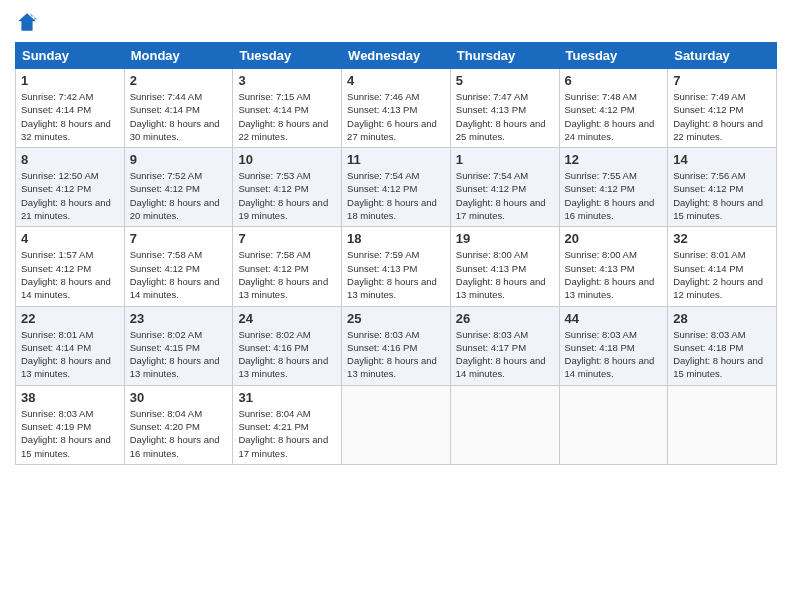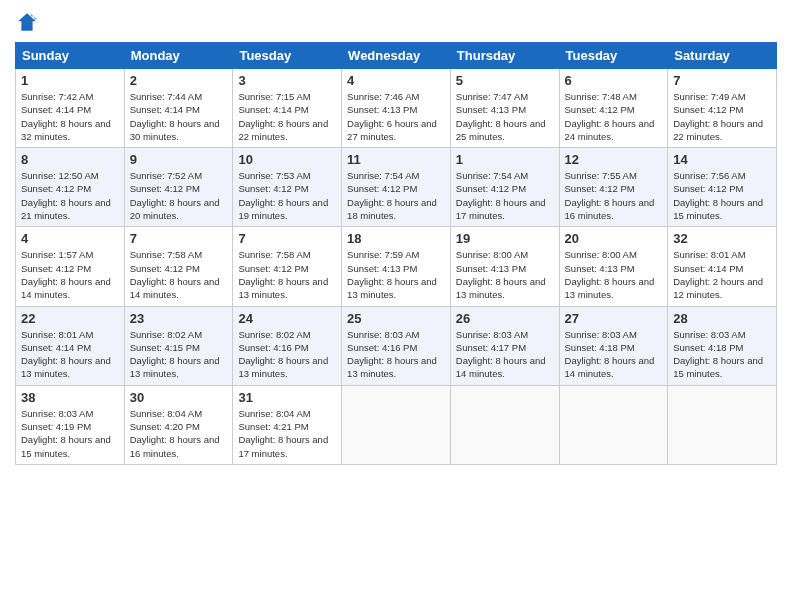--- a/index.html
+++ b/index.html
@@ -324,21 +324,21 @@
           </td>
           <td>
             <span class="day-num">26</span>
         <div class="day-info">
           <span>Sunrise: 8:03 AM</span><br>
           <span>Sunset: 4:17 PM</span><br>
           <span>Daylight: 8 hours and 14 minutes.</span>
         </div>
           </td>
           <td>
-            <span class="day-num">27</span>
+            <span class="day-num">44</span>
         <div class="day-info">
           <span>Sunrise: 8:03 AM</span><br>
           <span>Sunset: 4:18 PM</span><br>
           <span>Daylight: 8 hours and 14 minutes.</span>
         </div>
           </td>
           <td>
             <span class="day-num">28</span>
         <div class="day-info">
           <span>Sunrise: 8:03 AM</span><br>

